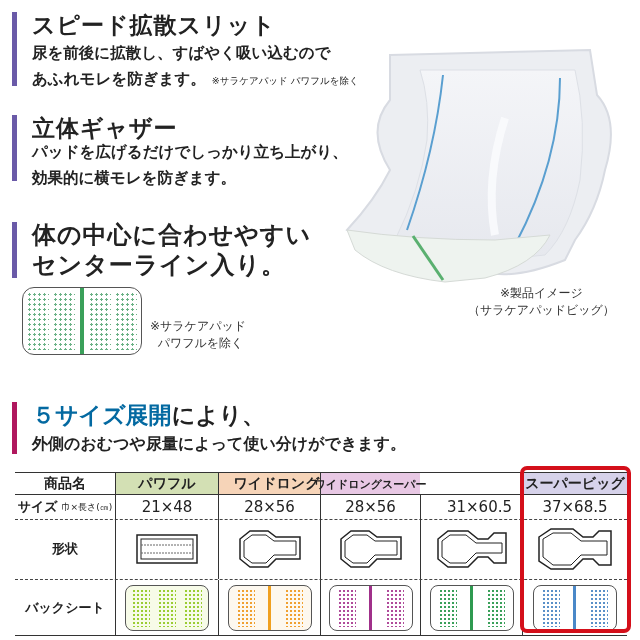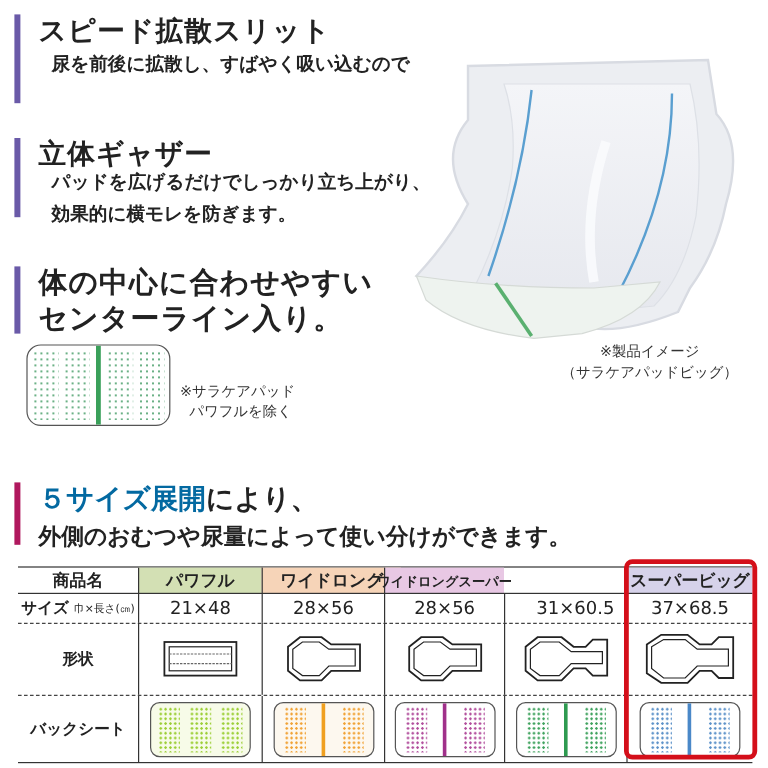--- a/index.html
+++ b/index.html
@@ -1,40 +1,40 @@
 <!DOCTYPE html>
 <html><head>
 <meta charset="utf-8">
 <style>
   html,body{margin:0;padding:0;background:#fff;}
   body{width:640px;height:640px;position:relative;overflow:hidden;font-family:"DejaVu Sans","Liberation Sans",sans-serif;color:#222;}
   .feat{position:absolute;left:12px;}
   .feat .bar{position:absolute;left:0;top:2px;bottom:4px;width:5px;background:#6a5aa8;}
   .feat .h{position:absolute;left:20px;font-weight:bold;font-size:23px;letter-spacing:1px;color:#222;white-space:nowrap;}
-  .feat .p{position:absolute;left:20px;font-size:15.5px;line-height:26px;color:#222;white-space:nowrap;font-weight:bold;margin-left:11px;}
+  .feat .p{position:absolute;left:20px;font-size:15.5px;line-height:26px;color:#222;white-space:nowrap;font-weight:bold;}
   .note-small{font-size:9.5px;font-weight:normal;margin-left:6px;}
   #f1{top:10px;height:80px;width:320px;}
   #f1 .h{top:0;} #f1 .p{top:30px;}
   #f2{top:113px;height:72px;width:320px;}
   #f2 .h{top:0;} #f2 .p{top:26px;}
   #f3{top:220px;height:62px;width:320px;}
   #f3 .h{top:0;line-height:30px;font-size:24px;}
   .centerline{position:absolute;left:22px;top:287px;width:118px;height:66px;border:1.5px solid #555;border-radius:12px;background:#fff;overflow:hidden;}
   .centerline .dots{position:absolute;top:4px;bottom:4px;width:22px;background-image:radial-gradient(circle,#5aa878 1px,transparent 1.3px);background-size:5px 5px;opacity:.9;}
   .centerline .line{position:absolute;left:57px;top:0;bottom:0;width:4px;background:#3aa05a;}
   .cl-note{position:absolute;left:150px;top:318px;font-size:12px;line-height:17px;color:#333;white-space:pre;}
   
   .product{position:absolute;left:335px;top:40px;width:285px;height:260px;}
   .prod-note{position:absolute;left:468px;top:285px;font-size:12px;line-height:17px;color:#333;text-align:center;white-space:nowrap;}
   
   #sizes{position:absolute;left:12px;top:402px;width:600px;height:58px;}
   #sizes .bar{position:absolute;left:0;top:0;width:5px;height:52px;background:#b0185e;}
   #sizes .h{position:absolute;left:20px;top:-2px;font-size:23px;font-weight:bold;white-space:nowrap;}
   #sizes .h .accent{color:#0369a1;}
-  #sizes .p{position:absolute;left:20px;top:32px;font-size:19px;font-weight:bold;white-space:nowrap;}
+  #sizes .p{position:absolute;left:20px;top:32px;font-size:16px;font-weight:bold;white-space:nowrap;}
   
   .tbl{position:absolute;left:15px;top:472px;width:612px;}
   .row{position:absolute;left:0;width:612px;}
   .cell{position:absolute;top:0;bottom:0;display:flex;align-items:center;justify-content:center;font-size:15px;white-space:nowrap;border-left:1px solid #333;box-sizing:border-box;}
   .cell.label{border-left:none;font-size:13px;font-weight:bold;}
   .r-name{top:0;height:22px;border-top:1.5px solid #333;}
   .r-size{top:22px;height:24px;border-top:1px solid #333;border-bottom:1.5px dashed #444;}
   .r-shape{top:47px;height:60px;border-bottom:1.5px dashed #444;}
   .r-back{top:108px;height:55px;border-bottom:1.5px solid #333;}
   .r-name .cell{font-size:14px;font-weight:bold;}
@@ -45,20 +45,21 @@
   .back-pad .line{position:absolute;left:39px;top:0;bottom:0;width:3px;}
 </style>
 </head>
 <body>
 
 <div class="feat" id="f1">
   <div class="bar"></div>
   <div class="h">スピード拡散スリット</div>
   <div class="p">
     <div>尿を前後に拡散し、すばやく吸い込むので</div>
+    <div><span>あふれモレを防ぎます。</span><span class="note-small">※サラケアパッド パワフルを除く</span></div>
   </div>
 </div>
 
 <div class="feat" id="f2">
   <div class="bar"></div>
   <div class="h">立体ギャザー</div>
   <div class="p">
     <div>パッドを広げるだけでしっかり立ち上がり、</div>
     <div>効果的に横モレを防ぎます。</div>
   </div>

